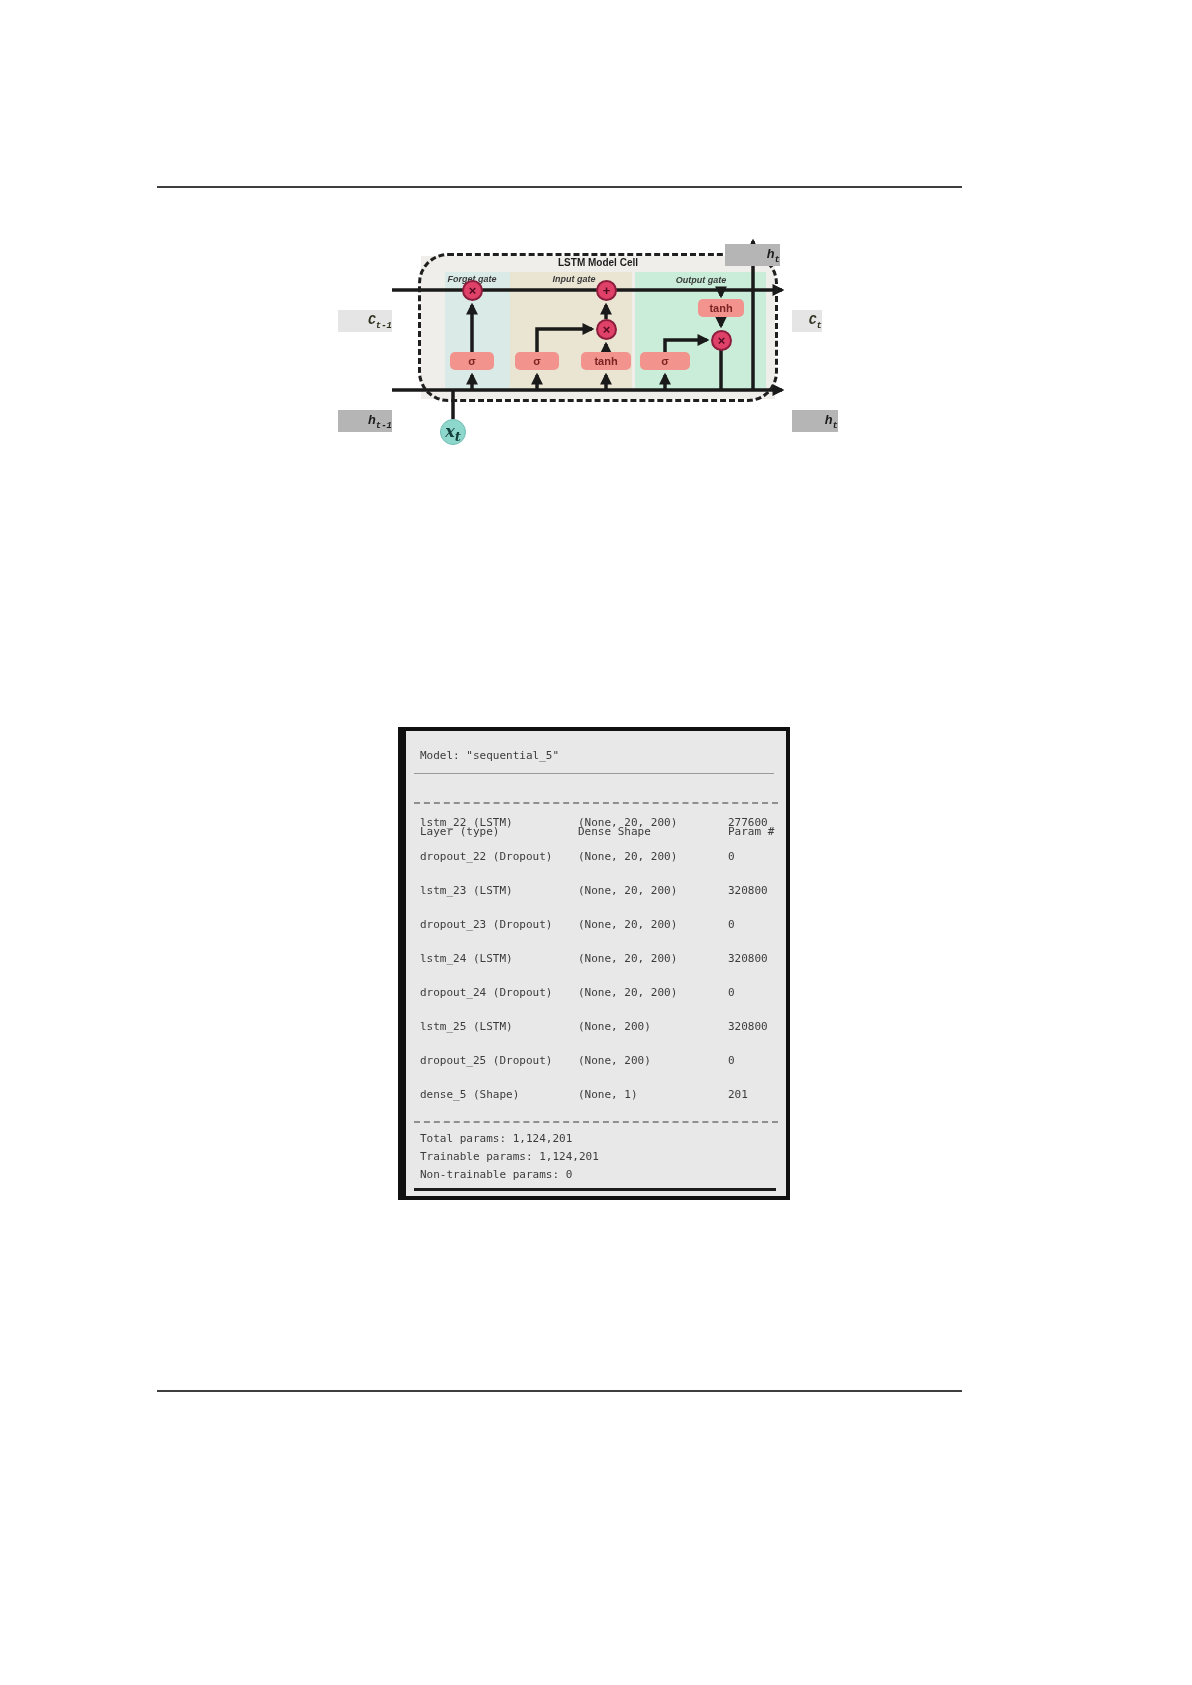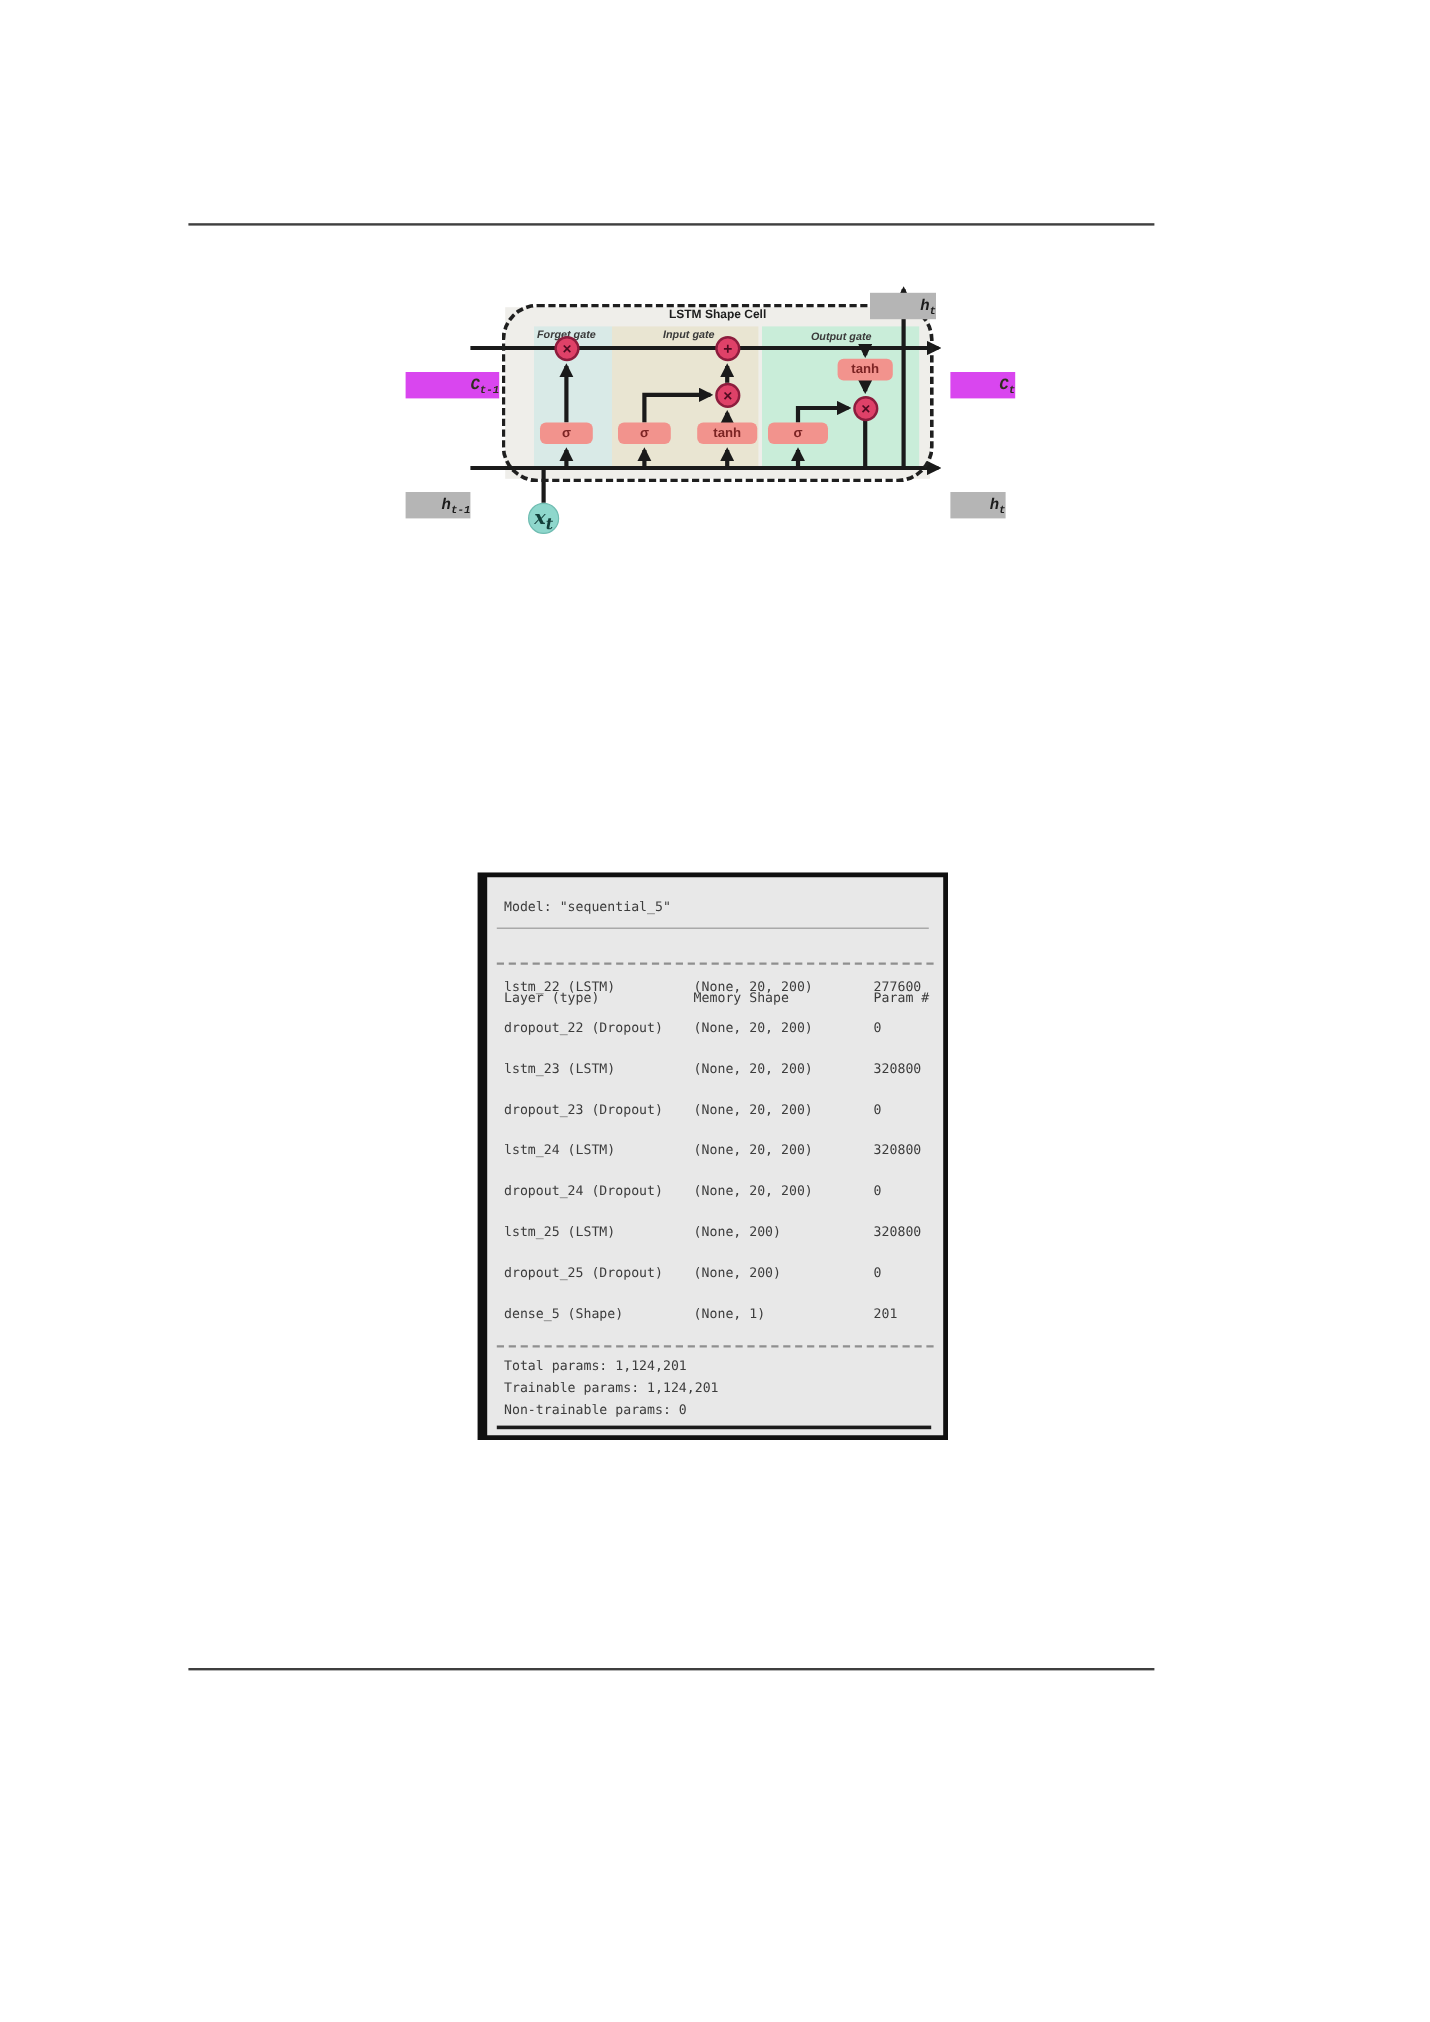--- a/index.html
+++ b/index.html
@@ -11,21 +11,21 @@
   .figure{position:absolute;left:300px;top:195px;width:560px;height:270px;filter:blur(0.3px);}
   .abs{position:absolute;}
   .cell-bg{left:121px;top:61px;width:354px;height:143px;background:#efeeea;}
   .tint{top:77px;height:118px;}
   .cell-border{left:118px;top:58px;width:354px;height:143px;border:3px dashed #1f1f1f;border-radius:30px;}
   .fig-title{left:118px;top:62px;width:360px;text-align:center;font-size:10px;font-weight:bold;color:#1d1d1d;}
   .gate-label{width:90px;text-align:center;font-size:9px;font-style:italic;font-weight:bold;color:#3a3a3a;}
   .iobox{height:22px;line-height:22px;text-align:right;font-family:Liberation Mono, monospace;
          font-style:italic;font-size:13px;font-weight:bold;color:#222;margin-top:32px;}
   .iobox sub{font-size:9px;}
-  .olive{background:#d946ef;color:#2e2e1c;padding-left:24px;}
+  .olive{background:#e5e5e5;color:#2e2e1c;}
   .grayb{background:#b5b5b5;color:#1c1c1c;}
   .pinkbox{background:#f2938d;border-radius:5px;text-align:center;color:#7c2424;
            font-size:11px;font-weight:bold;font-family:"Liberation Sans",sans-serif;}
   .opcircle{width:21px;height:21px;border-radius:50%;background:#df4168;border:2px solid #8c1d3d;
             box-sizing:border-box;text-align:center;line-height:17px;font-size:13px;font-weight:bold;color:#4f0a20;}
   .xtcircle{width:26px;height:26px;border-radius:50%;background:#8ed7cc;border:1px solid #6fbcb1;
             box-sizing:border-box;text-align:center;line-height:24px;font-family:"DejaVu Serif",serif;
             font-style:italic;font-size:16px;font-weight:bold;color:#123f3a;}
   svg.wires{position:absolute;left:0;top:0;width:560px;height:270px;}
 
@@ -76,21 +76,21 @@
         <path d="M 237 157 L 237 134 L 292 134" marker-end="url(#ah)"></path>
         <path d="M 365 157 L 365 145 L 407 145" marker-end="url(#ah)"></path>
         <path d="M 421 95 L 421 101" marker-end="url(#ah)"></path>
         <path d="M 421 122 L 421 131" marker-end="url(#ah)"></path>
         <path d="M 421 155 L 421 195"></path>
         <path d="M 153 224 L 153 195"></path>
       </g>
     </svg>
 
     <div class="abs cell-border"></div>
-    <div class="abs fig-title">LSTM Shape Cell</div>
+    <div class="abs fig-title">LSTM Model Cell</div>
     <div class="abs gate-label" style="left:127px;top:79px;">Forget gate</div>
     <div class="abs gate-label" style="left:229px;top:79px;">Input gate</div>
     <div class="abs gate-label" style="left:356px;top:80px;">Output gate</div>
 
     <div class="abs iobox olive" style="left:38px;top:83px;width:54px;">
       <span>C</span><sub>t-1</sub>
     </div>
     <div class="abs iobox olive" style="left:492px;top:83px;width:30px;">
       <span>C</span><sub>t</sub>
     </div>
@@ -120,21 +120,21 @@
     </div>
   </div>
 
   <div class="summary">
     <div class="srow" style="top:18px;">
         <span class="c1">Model: "sequential_5"</span>
       </div>
     <div class="sep-solid" style="top:42px;"></div>
     <div class="srow" style="top:46px;margin-top:48px;">
       <span class="c1">Layer (type)</span>
-      <span class="c2">Memory Shape</span>
+      <span class="c2">Dense Shape</span>
       <span class="c3">Param #</span>
     </div>
     <div class="sep-dash" style="top:71px;"></div>
 
     <div class="srow" style="top:85px;">
       <span class="c1">lstm_22 (LSTM)</span>
       <span class="c2">(None, 20, 200)</span>
       <span class="c3">277600</span>
     </div>
     <div class="srow" style="top:119px;">

